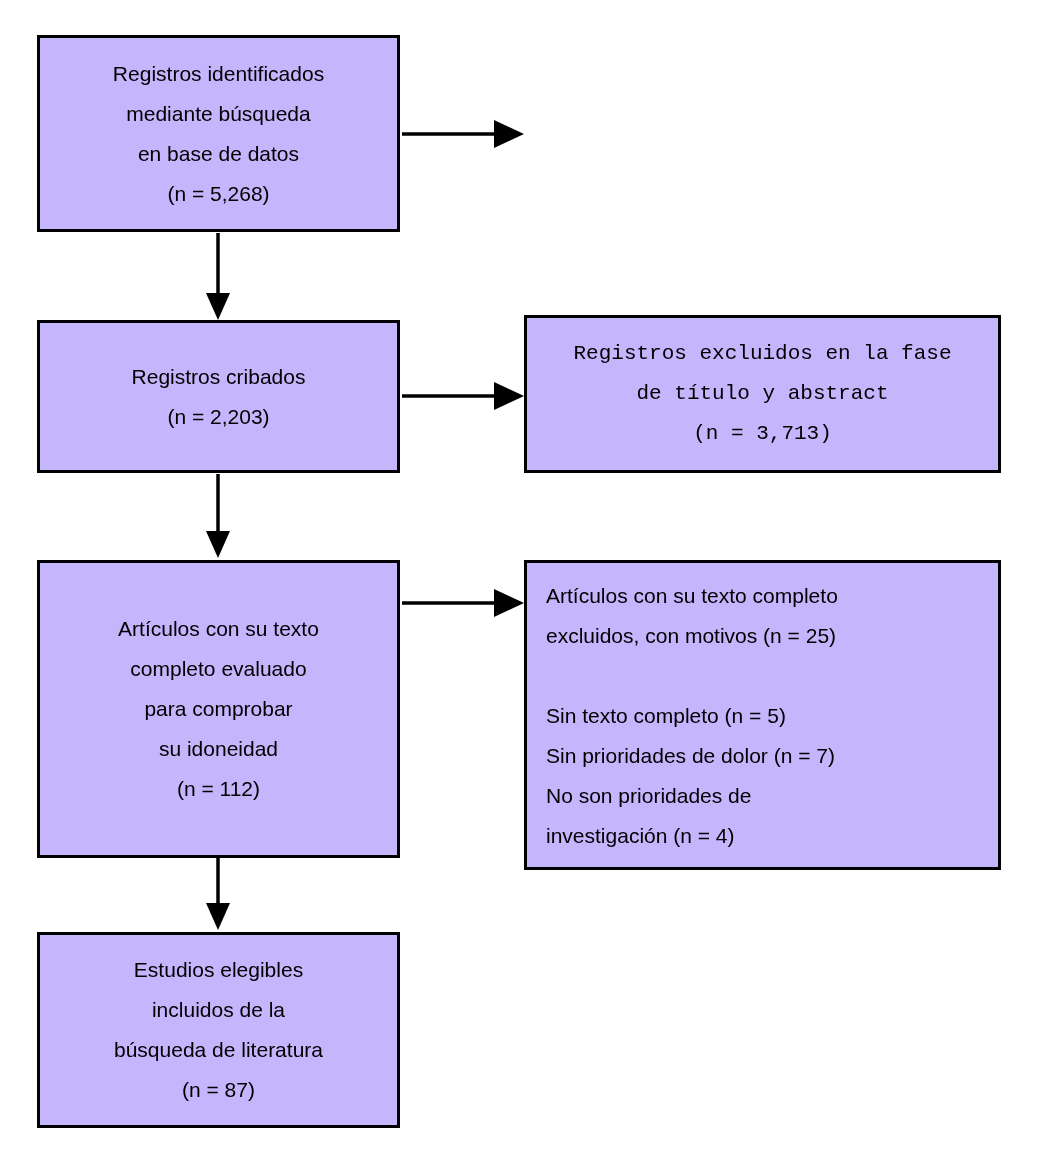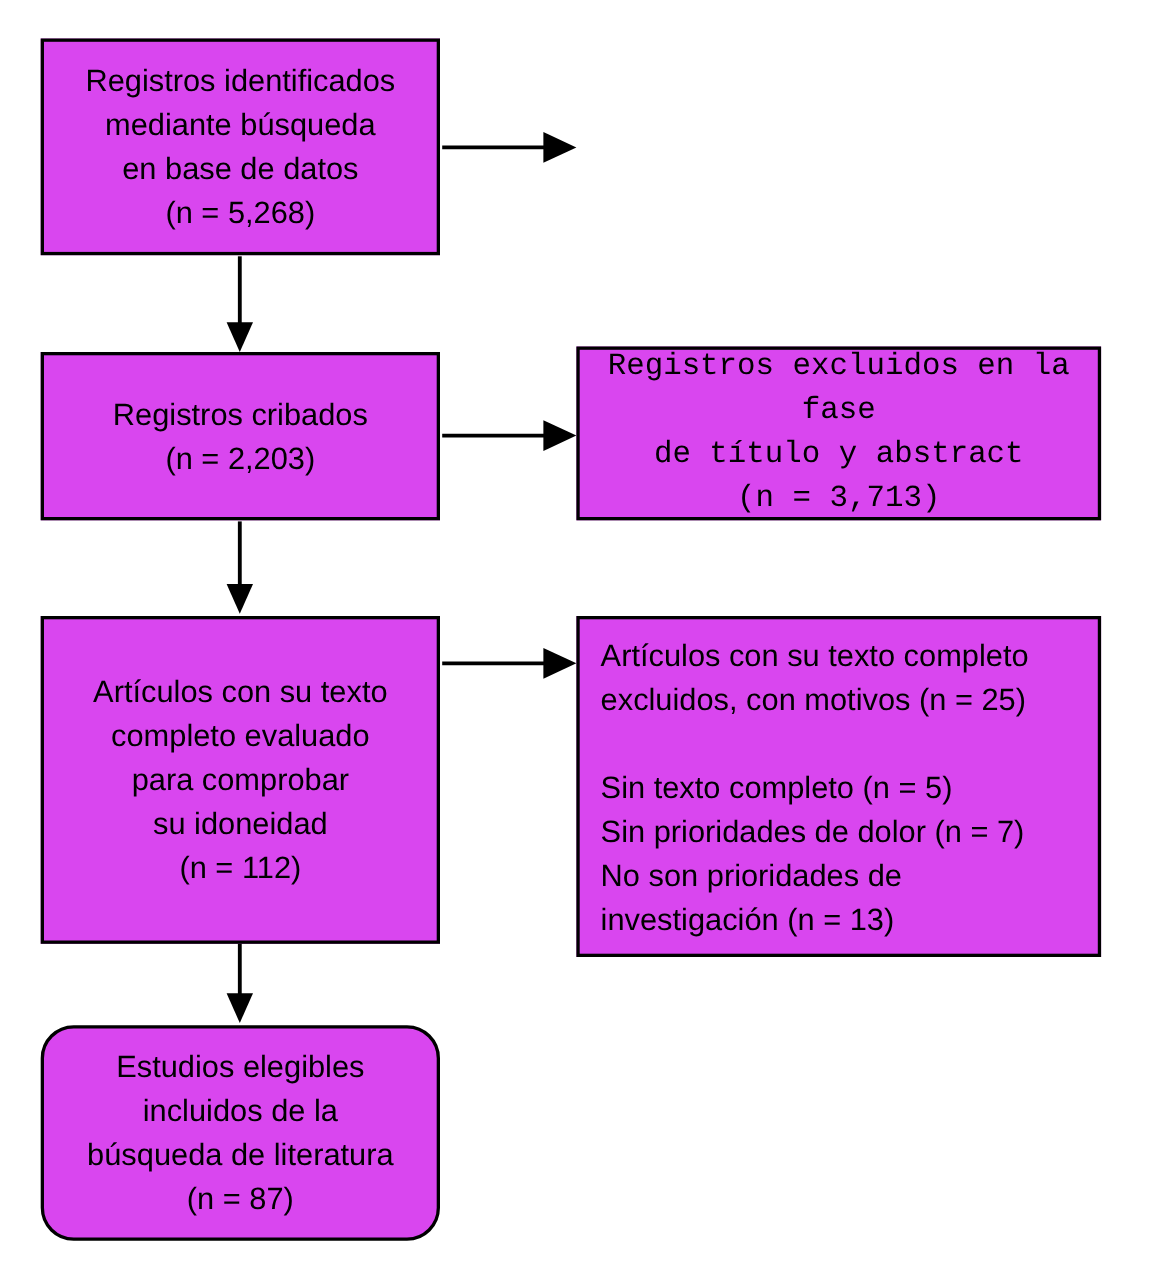--- a/index.html
+++ b/index.html
@@ -18,39 +18,39 @@
   .arrow-layer {
     position: absolute;
     left: 0; top: 0;
     width: 1064px;
     height: 1158px;
     pointer-events: none;
   }
   .node {
     position: absolute;
     border: 3px solid #000000;
-    background: #d946ef;
+    background: #c4b5fd;
     display: flex;
     align-items: center;
     justify-content: center;
     text-align: center;
-    font-size: 28px;
+    font-size: 21px;
     line-height: 40px;
     color: #000000;
   }
   .node-text {
     white-space: pre-line;
     display: block;
     width: 100%;
   }
   
   .node-identified        { left: 37px;  top: 35px;  width: 363px; height: 197px; }
   .node-screened          { left: 37px;  top: 320px; width: 363px; height: 153px; }
   .node-fulltext-assessed { left: 37px;  top: 560px; width: 363px; height: 298px; }
-  .node-included          { left: 37px;  top: 932px; width: 363px; height: 196px; border-radius: 30px; }
+  .node-included          { left: 37px;  top: 932px; width: 363px; height: 196px; }
   
   .node-duplicates        { left: 524px; top: 34px;  width: 477px; height: 198px; }
   .node-excluded-ta       { left: 524px; top: 315px; width: 477px; height: 158px; font-family: Liberation Mono, monospace; }
   .node-fulltext-excluded {
     left: 524px; top: 560px; width: 477px; height: 310px;
     align-items: flex-start;
     justify-content: flex-start;
     text-align: left;
     padding: 13px 14px 13px 19px;
   }
@@ -122,21 +122,21 @@
 (n = 112)</span>
   </div>
 
   <div class="node node-fulltext-excluded">
     <span class="node-text">Artículos con su texto completo
 excluidos, con motivos (n = 25)
 
 Sin texto completo (n = 5)
 Sin prioridades de dolor (n = 7)
 No son prioridades de
-investigación (n = 13)</span>
+investigación (n = 4)</span>
   </div>
 
   <div class="node node-included">
     <span class="node-text">Estudios elegibles
 incluidos de la
 búsqueda de literatura
 (n = 87)</span>
   </div>
 
 </div>

